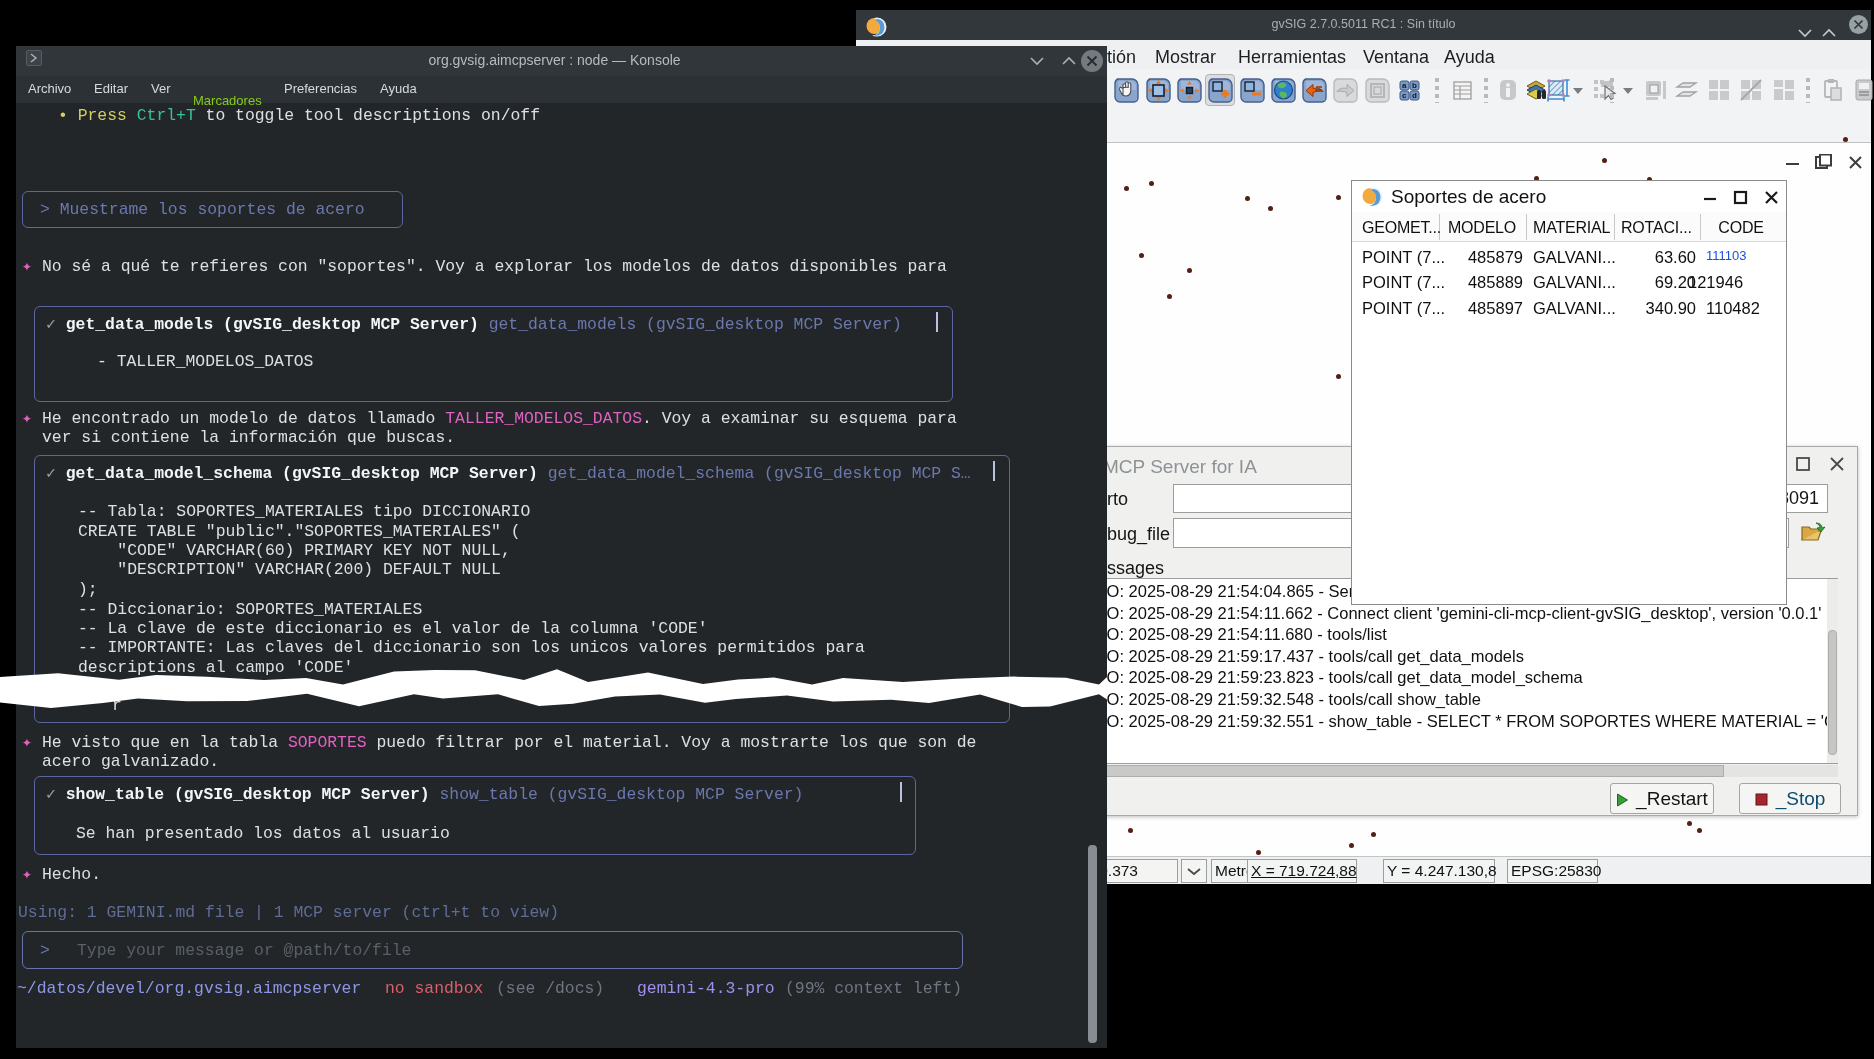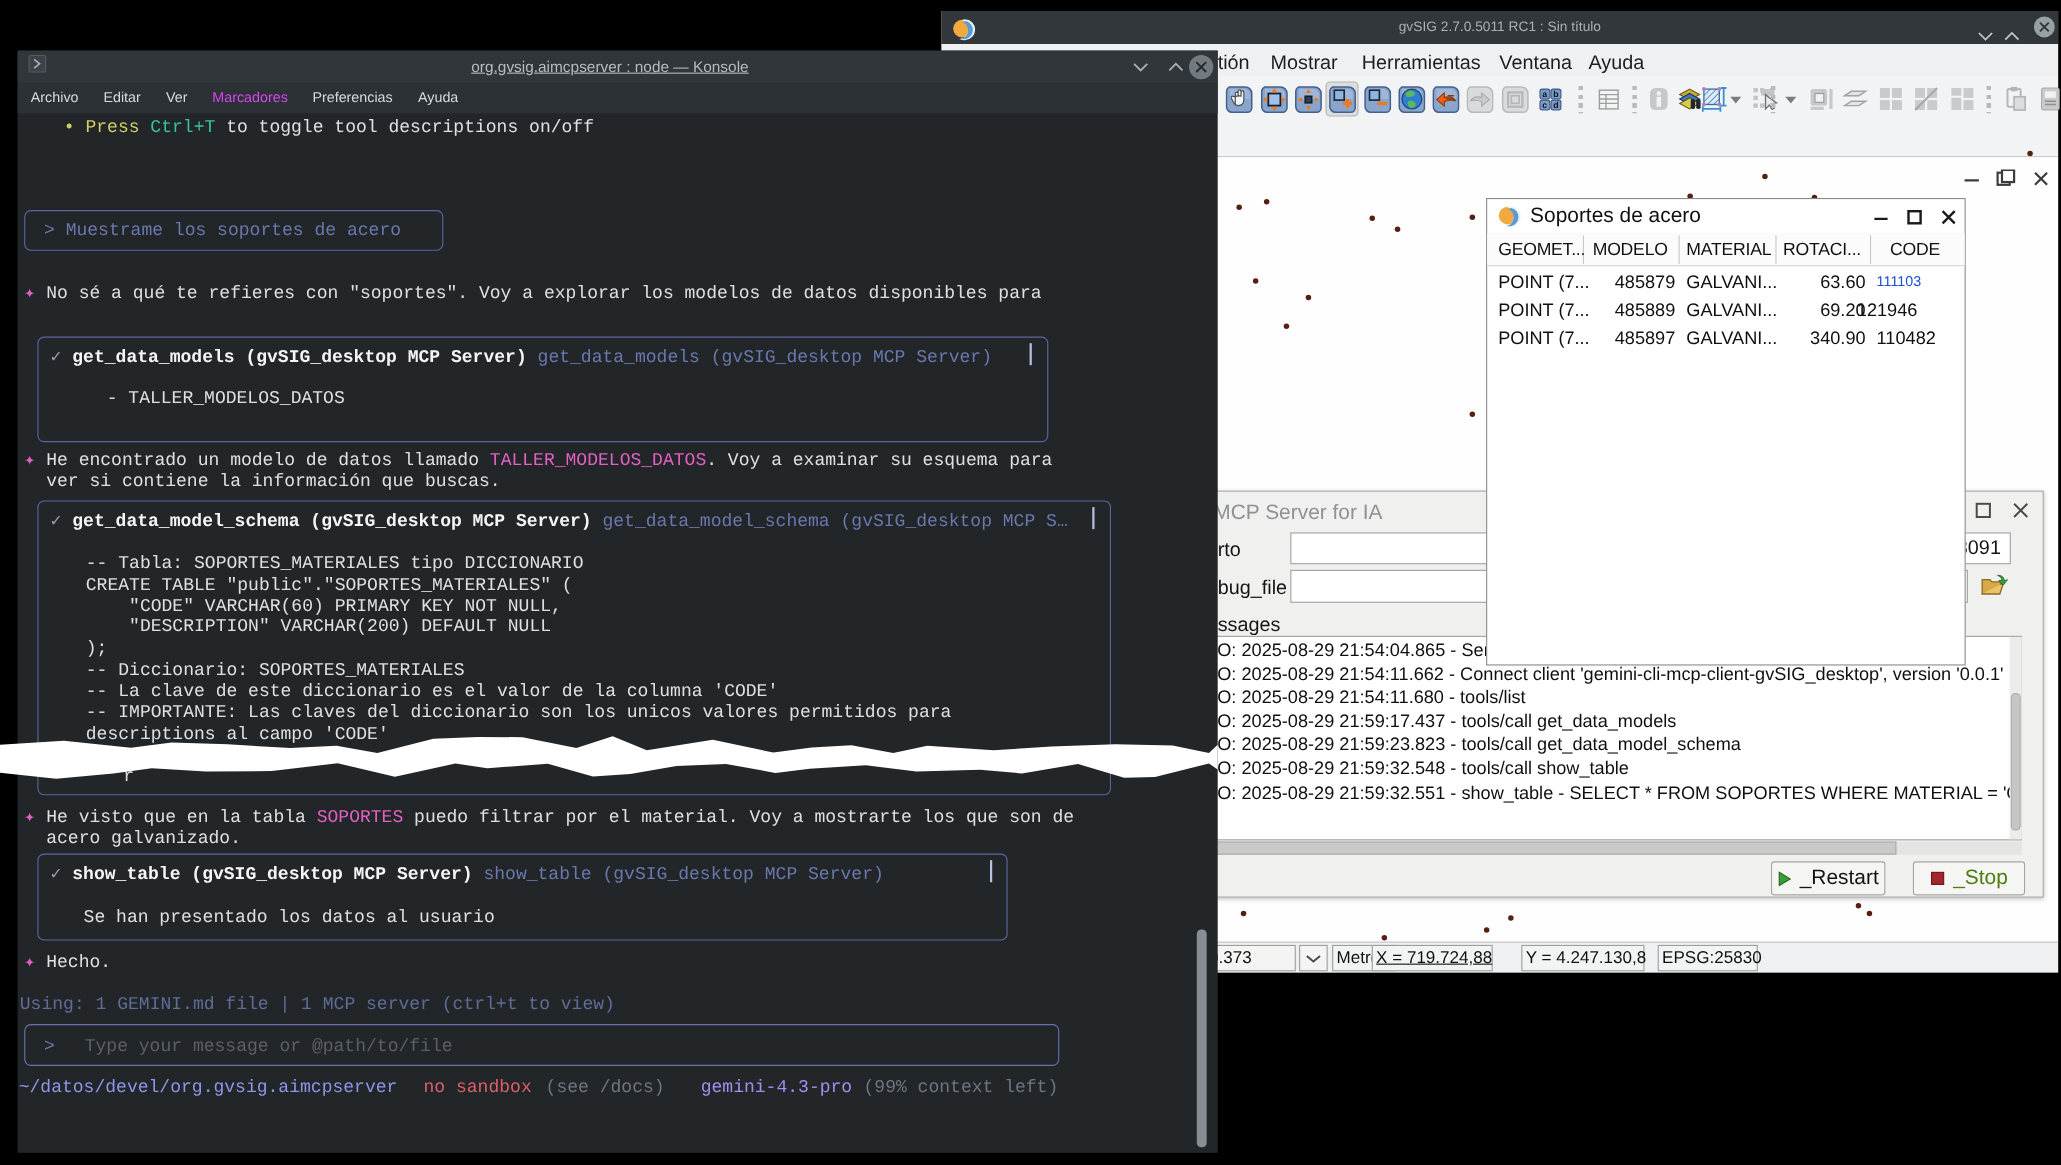--- a/index.html
+++ b/index.html
@@ -272,21 +272,21 @@
 <div class="logln" style="left:-22px;top:111px;">INFO: 2025-08-29 21:59:32.548 - tools/call show_table</div>
 <div class="logln" style="left:-22px;top:133px;">INFO: 2025-08-29 21:59:32.551 - show_table - SELECT * FROM SOPORTES WHERE MATERIAL = 'GALVANIZADO'</div>
 </div>
 <div class="abs" style="left:746px;top:132px;width:11px;height:184px;background:#ececea;"></div>
 <div class="abs" style="left:747px;top:183px;width:9px;height:125px;background:#c6c6c4;border:1px solid #aeaeac;border-radius:4px;"></div>
 <div class="abs" style="left:20px;top:318px;width:737px;height:12px;background:#e4e4e2;"></div>
 <div class="abs" style="left:20px;top:318px;width:623px;height:12px;background:#c9c9c7;border:1px solid #adadab;"></div>
 <div class="abs" style="left:529px;top:336px;width:104px;height:31px;background:#f5f5f3;border:1px solid #a5a5a3;border-radius:3px;font-size:19px;color:#141414;text-align:center;line-height:29px;"><svg width="13" height="14" viewBox="0 0 13 14" style="vertical-align:-2px;margin-right:7px;">
           <path d="M1.5 1 l10 6 l-10 6z" fill="#3a9d3a" stroke="#1e6a1e"></path>
         </svg>_Restart</div>
-<div class="abs" style="left:658px;top:336px;width:102px;height:31px;background:#f5f5f3;border:1px solid #a5a5a3;border-radius:3px;font-size:19px;color:#4d7c0f;text-align:center;line-height:29px;"><svg width="13" height="13" viewBox="0 0 13 13" style="vertical-align:-1px;margin-right:8px;">
+<div class="abs" style="left:658px;top:336px;width:102px;height:31px;background:#f5f5f3;border:1px solid #a5a5a3;border-radius:3px;font-size:19px;color:#0c4a6e;text-align:center;line-height:29px;"><svg width="13" height="13" viewBox="0 0 13 13" style="vertical-align:-1px;margin-right:8px;">
           <rect x="1" y="1" width="11" height="11" fill="#a3262e" stroke="#6a1016"></rect>
         </svg>_Stop</div>
 </div>
 <div class="abs" style="left:495px;top:170px;width:436px;height:425px;background:#fff;border:1px solid #8a8a8a;">
 <div class="abs" style="left:9px;top:5px;"><svg width="22" height="22" viewBox="0 0 22 22">
           <circle cx="9.5" cy="10" r="8" fill="#f2a93e"></circle>
           <path d="M12 1.5 a9.5 9.5 0 0 1 0 19 a10 10 0 0 1 -5 -1 a8 8 0 0 0 8 -8.5 a8 8 0 0 0 -6 -8.5 a9 9 0 0 1 3 -1z" fill="#e8f2fa"></path>
           <path d="M13 3 a8.5 8.5 0 0 1 0 16.5 a9 9 0 0 1 -4 0 a8 8 0 0 0 6 -8 a8 8 0 0 0 -5 -7.5 a8 8 0 0 1 3 -1z" fill="#5a9bd4"></path>
         </svg></div>
 <div class="abs" style="left:39px;top:5px;font-size:19px;color:#101010;">Soportes de acero</div>
@@ -333,33 +333,33 @@
 <div class="sbox" style="left:651px;width:91px;">EPSG:25830</div>
 </div>
 </div>
 <div class="abs" id="kons">
 <div class="abs" style="left:0;top:0;width:1091px;height:30px;background:#31363a;"></div>
 <div class="abs" style="left:0;top:30px;width:1091px;height:27px;background:#2c3136;"></div>
 <div class="abs" style="left:10px;top:4px;width:16px;height:16px;background:#3d4348;border-radius:2px;border:1px solid #565c61;"></div>
 <svg class="abs" style="left:10px;top:4px;" width="16" height="16" viewBox="0 0 16 16">
       <path d="M5 4 l5 4 l-5 4" stroke="#aeb4b9" stroke-width="1.4" fill="none"></path>
     </svg>
-<div class="abs" style="left:0;top:6px;width:1077px;text-align:center;font-size:14px;color:#b6bbbf;text-decoration:underline;">org.gvsig.aimcpserver : node — Konsole</div>
+<div class="abs" style="left:0;top:6px;width:1077px;text-align:center;font-size:14px;color:#b6bbbf;">org.gvsig.aimcpserver : node — Konsole</div>
 <svg class="abs" style="left:1013px;top:8px;" width="50" height="14" viewBox="0 0 50 14">
       <path d="M2 4 l6 6 l6 -6" stroke="#aab0b5" stroke-width="1.6" fill="none"></path>
       <path d="M34 10 l6 -6 l6 6" stroke="#aab0b5" stroke-width="1.6" fill="none"></path>
     </svg>
 <div class="abs" style="left:1065px;top:4px;width:22px;height:22px;border-radius:50%;background:#747b80;"></div>
 <svg class="abs" style="left:1065px;top:4px;" width="22" height="22" viewBox="0 0 22 22">
       <path d="M6.5 6.5 l9 9 M15.5 6.5 l-9 9" stroke="#262a2e" stroke-width="1.8"></path>
     </svg>
 <div class="abs" style="left:12px;top:35px;font-size:13px;color:#d7dadd;">Archivo</div>
 <div class="abs" style="left:78px;top:35px;font-size:13px;color:#d7dadd;">Editar</div>
 <div class="abs" style="left:135px;top:35px;font-size:13px;color:#d7dadd;">Ver</div>
-<div class="abs" style="left:177px;top:35px;font-size:13px;color:#d946ef;">Marcadores</div>
+<div class="abs" style="left:177px;top:47px;font-size:13px;color:#84cc16;">Marcadores</div>
 <div class="abs" style="left:268px;top:35px;font-size:13px;color:#d7dadd;">Preferencias</div>
 <div class="abs" style="left:364px;top:35px;font-size:13px;color:#d7dadd;">Ayuda</div>
 <div class="kl" style="left:42px;top:60px;"><span class="yl">• Press </span><span class="tl">Ctrl+T</span> to toggle tool descriptions on/off</div>
 <div class="tbox" style="left:6px;top:145px;width:381px;height:37px;"></div>
 <div class="kl" style="left:24px;top:154px;"><span class="sl">&gt; Muestrame los soportes de acero</span></div>
 <div class="kl" style="left:6px;top:211px;"><span class="pk">✦</span></div>
 <div class="kl" style="left:26px;top:211px;">No sé a qué te refieres con "soportes". Voy a explorar los modelos de datos disponibles para</div>
 <div class="tbox" style="left:18px;top:260px;width:919px;height:96px;"></div>
 <div class="kl" style="left:30px;top:269px;"><span class="ck">✓</span> <span class="wb">get_data_models (gvSIG_desktop MCP Server)</span> <span class="sl">get_data_models (gvSIG_desktop MCP Server)</span></div>
 <div class="cur" style="left:920px;top:266px;"></div>

